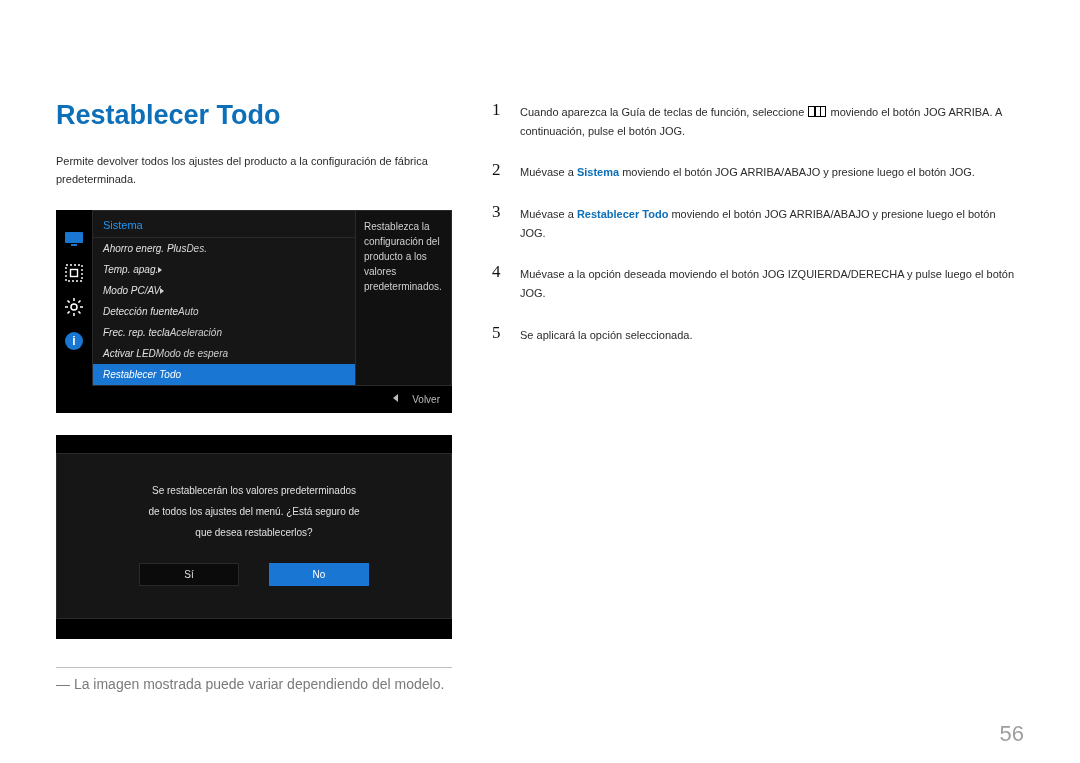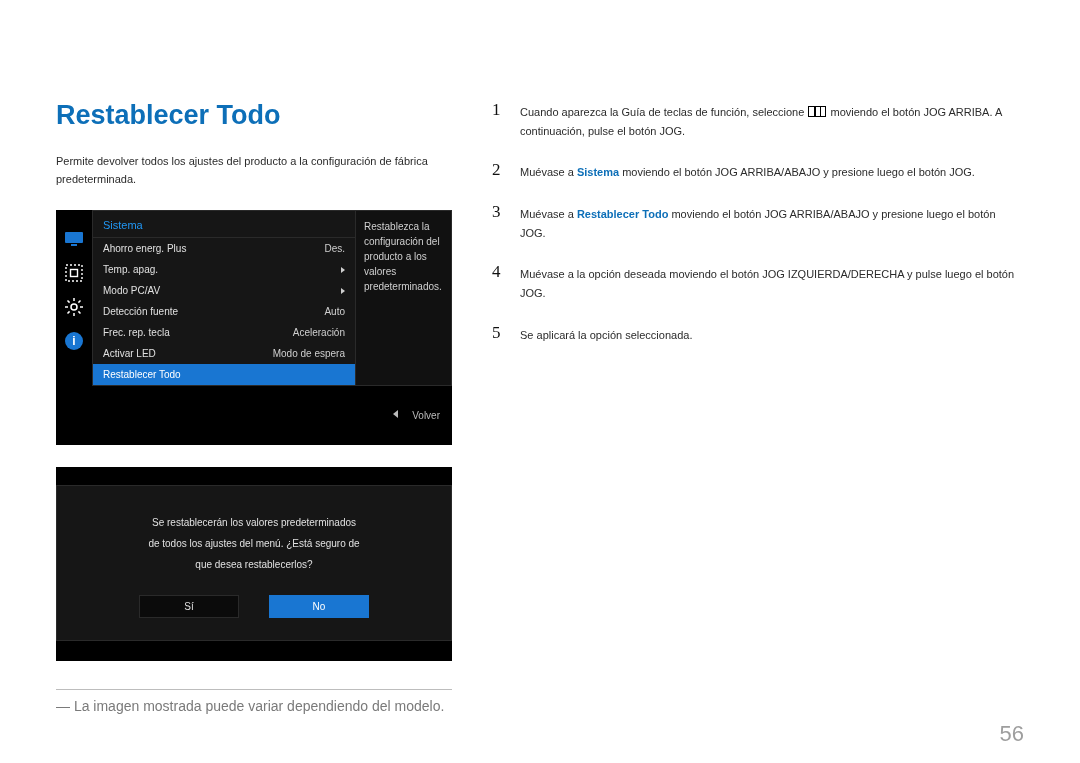--- a/index.html
+++ b/index.html
@@ -69,67 +69,67 @@
   .osd-list { flex:1; }
   .osd-header {
     font-size:11px;
     color:#2196f3;
     padding:8px 10px 6px 10px;
     border-bottom:1px solid #2a2a2a;
     background:#161616;
   }
   .osd-row {
     display:flex;
-    justify-content:space-between;
     align-items:center;
     padding:5px 10px;
     font-size:10px;
     color:#e0e0e0;
+    font-style:italic;
   }
   .osd-row .val { color:#cfcfcf; }
   .osd-row.selected {
     background:#1976d2;
     color:#fff;
   }
   .osd-desc {
     width:96px;
     background:#111;
     color:#d0d0d0;
     font-size:10px;
     line-height:1.5;
     padding:8px 8px;
     border-left:1px solid #2a2a2a;
   }
   .osd-footer {
     background:#000;
     color:#bbb;
     font-size:10px;
     text-align:right;
-    padding:24px 12px;
+    padding:8px 12px;
   }
   .osd-footer .tri {
     display:inline-block;
     width:0;height:0;
     border-top:4px solid transparent;
     border-bottom:4px solid transparent;
     border-right:5px solid #bbb;
     margin-right:14px;
     vertical-align:1px;
   }
   .confirm-box {
     margin-top:22px;
     width:396px;
     background:#000;
     padding:18px 0 20px 0;
   }
   .confirm-inner {
     background:#161616;
     border:1px solid #2a2a2a;
     margin:0 0;
-    padding:26px 34px 22px 34px;
+    padding:26px 34px 32px 34px;
   }
   .confirm-text {
     color:#e0e0e0;
     font-size:10px;
     text-align:center;
     line-height:2.1;
     margin-bottom:20px;
   }
   .confirm-btns {
     display:flex;

